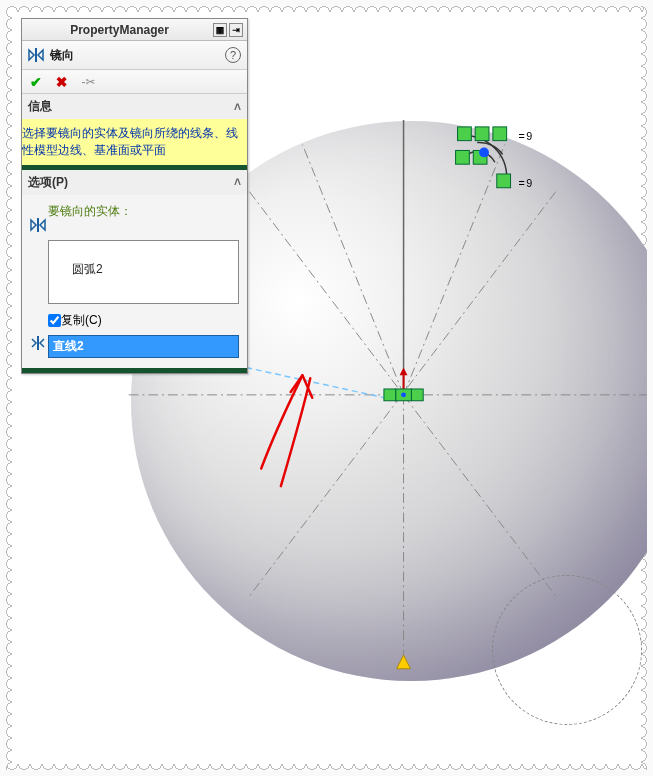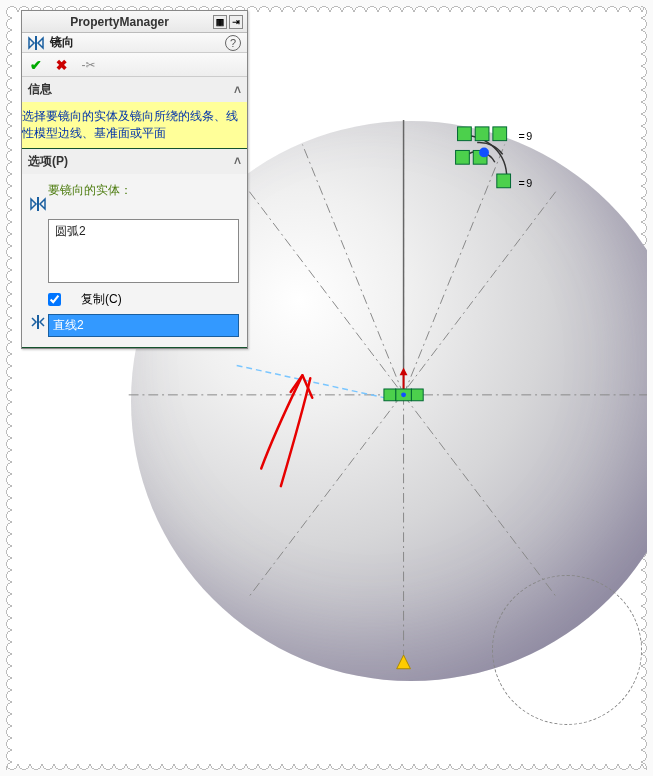--- a/index.html
+++ b/index.html
@@ -29,77 +29,78 @@
     position: absolute; width: 150px; height: 150px; border-radius: 50%;
     right: 5px; bottom: 45px;
     border: 1px dashed #888; background: transparent;
   }
 
   
   .sketch-svg { position: absolute; inset: 0; width: 100%; height: 100%; pointer-events: none; }
 
   
   .pm-panel {
-    position: absolute; left: 15px; top: 4px; width: 227px;
+    position: absolute; left: 15px; top: 12px; width: 227px;
     background: #f4f4f4; border: 1px solid #888;
     box-shadow: 1px 1px 2px rgba(0,0,0,0.2);
     font-size: 12px;
   }
   .pm-header {
     background: linear-gradient(#f8f8f8,#e8e8e8); height: 22px;
     border-bottom: 1px solid #bbb; display: flex; align-items: center;
     padding: 0 4px; font-weight: bold; position: relative;
   }
   .pm-header .title { flex: 1; text-align: center; color: #333; }
   .pm-header .right-icons { display: flex; gap: 2px; }
   .pm-header .ico { width: 14px; height: 14px; border: 1px solid #888; font-size: 9px; text-align: center; line-height: 12px; background: #eee; }
 
   .cmd-row {
-    background: linear-gradient(#fafafa,#eee); height: 20px;
+    background: linear-gradient(#fafafa,#eee); height: 29px;
     border-bottom: 1px solid #ccc; display: flex; align-items: center; padding: 8px 6px; gap: 6px;
   }
   .cmd-row .mirror-ico { width: 16px; height: 16px; }
   .cmd-row .cmd-name { flex: 1; font-weight: bold; color: #222; }
   .cmd-row .help { width: 16px; height: 16px; border: 1px solid #666; border-radius: 50%; text-align: center; line-height: 14px; font-size: 11px; color: #555; }
 
   .act-row {
     background: linear-gradient(#fafafa,#eee); height: 24px;
     border-bottom: 1px solid #ccc; display: flex; align-items: center; padding: 0 8px; gap: 14px;
   }
   .ok { color: #0a0; font-size: 14px; font-weight: bold; }
   .cancel { color: #c00; font-size: 14px; font-weight: bold; }
   .pin { color: #888; font-size: 12px; }
 
   .section {
-    border-bottom: 1px solid #14532d;
+    border-bottom: 5px solid #14532d;
   }
   .sec-head {
     display: flex; align-items: center; padding: 4px 6px; background: #efefef;
     font-weight: bold; color: #333; cursor: pointer;
   }
   .sec-head .chev { margin-left: auto; color: #666; }
   .sec-body { padding: 6px 8px 10px 8px; background: #f4f4f4; }
 
   .info-body {
     background: #ffff99; padding: 6px 0; color: #0033aa; line-height: 1.4;
   }
 
   .field-label { color: #4d7c0f; margin: 2px 0 4px 18px; }
   .listbox {
     background: #fff; border: 1px solid #888; min-height: 64px;
-    margin-left: 18px; padding: 2px; width: calc(100% - 18px); margin-top: 20px;
+    margin-left: 18px; padding: 19px; width: calc(100% - 18px); margin-top: 20px;
   }
   .listbox div { padding: 1px 4px; color: #222; }
   .row-ico { position: absolute; left: 8px; width: 16px; height: 16px; }
   .pos-rel { position: relative; }
-  .chk-row { margin: 8px 0 6px 18px; display: flex; align-items: center; gap: 20px; }
+  .chk-row { margin: 8px 0 6px 18px; display: flex; align-items: center; gap: 0; }
   .axis-box {
     background: #3399ff; color: #fff; border: 1px solid #1a5fa0;
     margin-left: 18px; padding: 2px 4px; width: calc(100% - 18px);
     min-height: 18px;
+    font-weight: bold;
   }
 
 </style>
 </head>
 <body>
 
 <div class="frame">
   <div class="scallop-edge scallop-top"></div>
   <div class="scallop-edge scallop-bottom"></div>
   <div class="scallop-edge scallop-left"></div>

